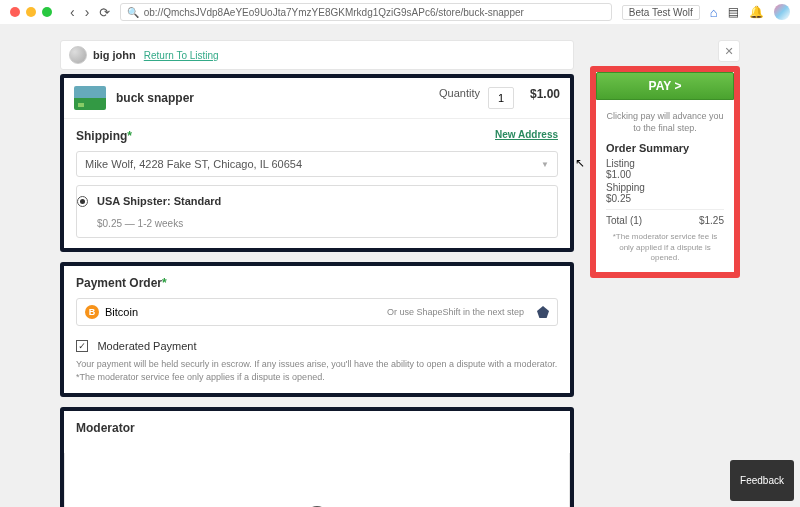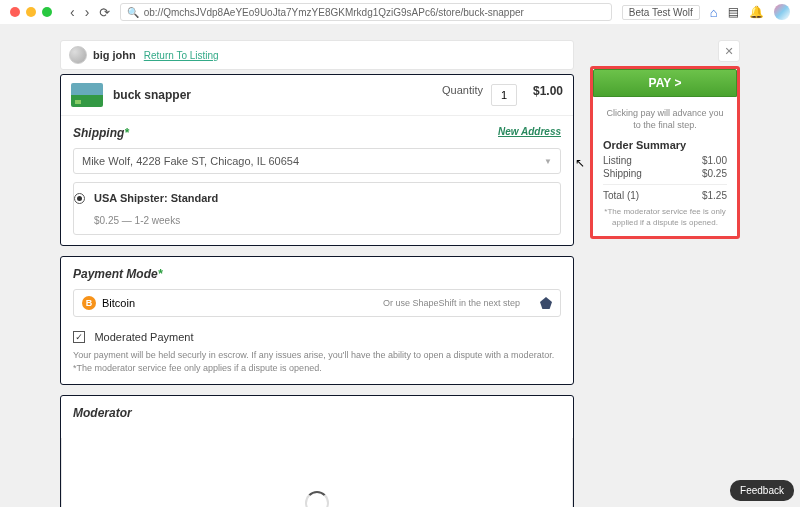--- a/index.html
+++ b/index.html
@@ -25,65 +25,65 @@
 .left-col { flex: 1; }
 .right-col { width: 150px; }
 
 .seller-bar { background: #fff; border: 1px solid #e5e5e5; border-radius: 3px; height: 30px; display: flex; align-items: center; padding: 0 8px; font-size: 11px; margin-bottom: 4px; }
 .seller-avatar { width: 18px; height: 18px; border-radius: 50%; background: radial-gradient(circle at 30% 30%, #ddd, #aaa); margin-right: 6px; border: 1px solid #ccc; }
 .seller-name { font-weight: 600; color: #333; margin-right: 8px; }
 .return-link { color: #3a8; text-decoration: underline; font-size: 10px; }
 .close-btn { margin-left: auto; width: 22px; height: 22px; border: 1px solid #e5e5e5; border-radius: 3px; display: flex; align-items: center; justify-content: center; color: #888; font-size: 11px; }
 .close-standalone { float: right; background: #fff; }
 
-.card { background: #fff; border: 1px solid #0f172a; border-radius: 3px; margin-bottom: 10px; }
+.card { background: #fff; border: 4px solid #0f172a; border-radius: 3px; margin-bottom: 10px; }
 
 .item-row { display: flex; align-items: center; padding: 8px 10px; }
 .thumb { width: 32px; height: 24px; background: linear-gradient(to bottom, #6ab 50%, #394 50%); border-radius: 2px; margin-right: 10px; position: relative; }
 .thumb::after { content: ""; position: absolute; bottom: 3px; left: 4px; width: 6px; height: 4px; background: #8c6; }
 .item-title { font-size: 12px; font-weight: 600; color: #333; }
 .qty-group { margin-left: auto; display: flex; align-items: flex-start; gap: 8px; font-size: 11px; color: #555; }
 .qty-input { width: 26px; height: 22px; border: 1px solid #ddd; border-radius: 2px; text-align: center; font-size: 11px; }
 .item-price { font-size: 12px; font-weight: 600; color: #333; margin-left: 8px; }
 
 .section { padding: 10px 12px; }
-.section-title { font-size: 12px; font-weight: 600; color: #333; margin-bottom: 8px; font-style: italic; }
+.section-title { font-size: 12px; font-weight: 600; color: #333; margin-bottom: 8px; }
 .asterisk { color: #2a9d3f; }
 .new-addr { float: right; font-size: 10px; color: #2a8a5f; text-decoration: underline; }
 
 .select-box { border: 1px solid #ddd; border-radius: 3px; padding: 6px 8px; font-size: 11px; color: #555; display: flex; align-items: center; justify-content: space-between; margin-bottom: 8px; }
 .caret { color: #aaa; font-size: 8px; }
 
 .ship-option { border: 1px solid #ddd; border-radius: 3px; padding: 8px 0; font-size: 11px; }
 .ship-option .radio { display: inline-block; width: 11px; height: 11px; border: 1px solid #555; border-radius: 50%; margin-right: 6px; vertical-align: middle; position: relative; }
 .ship-option .radio::after { content: ""; position: absolute; top: 2px; left: 2px; width: 5px; height: 5px; background: #333; border-radius: 50%; }
 .ship-name { font-weight: 600; color: #333; vertical-align: middle; }
 .ship-detail { font-size: 10px; color: #888; margin-left: 20px; margin-top: 11px; }
 
 .pay-row { border: 1px solid #ddd; border-radius: 3px; padding: 6px 8px; display: flex; align-items: center; font-size: 11px; }
 .btc-icon { width: 14px; height: 14px; background: #f7931a; border-radius: 50%; color: #fff; font-size: 9px; font-weight: bold; display: inline-flex; align-items: center; justify-content: center; margin-right: 6px; }
-.shapeshift { margin-left: auto; font-size: 9px; color: #888; display: flex; align-items: center; gap: 20px; }
+.shapeshift { margin-left: auto; font-size: 9px; color: #888; display: flex; align-items: center; gap: 13px; }
 .fox { width: 12px; height: 12px; background: #3a4a6a; clip-path: polygon(50% 0, 100% 40%, 80% 100%, 20% 100%, 0 40%); }
 
 .checkbox { width: 12px; height: 12px; border: 1px solid #555; display: inline-flex; align-items: center; justify-content: center; font-size: 9px; color: #333; margin-right: 5px; vertical-align: middle; }
 .mod-label { font-size: 11px; font-weight: 500; color: #333; vertical-align: middle; }
 .mod-desc { font-size: 9px; color: #888; margin-top: 4px; line-height: 1.4; }
 
 .moderator-box { border: 1px solid #e5e5e5; border-top: none; height: 130px; display: flex; align-items: center; justify-content: center; }
 .spinner { width: 24px; height: 24px; border: 2px solid #ddd; border-top-color: #555; border-radius: 50%; }
 
 .pay-btn { background: linear-gradient(#6cc24a, #4aa32f); color: #fff; text-align: center; padding: 6px 0; font-size: 12px; font-weight: 600; border-radius: 3px; border: 1px solid #3d8f28; }
 .pay-note { font-size: 9px; color: #888; text-align: center; margin: 5px 0 8px; line-height: 1.3; }
-.summary { border: 3px solid #ef4444; background: #fff; border-radius: 3px; padding: 8px 10px; font-size: 10px; color: #555; }
+.summary { border: 6px solid #ef4444; background: #fff; border-radius: 3px; padding: 8px 10px; font-size: 10px; color: #555; }
 .summary-title { font-weight: 600; color: #333; margin-bottom: 4px; font-size: 11px; }
-.summary-row { display: flex; justify-content: space-between; margin-bottom: 2px; }
+.summary-row { display: flex; justify-content: space-between; margin-bottom: 2px; flex-direction: column; }
 .summary-total { display: flex; justify-content: space-between; border-top: 1px solid #eee; margin-top: 5px; padding-top: 5px; }
 .summary-note { font-size: 8px; color: #999; text-align: center; margin-top: 6px; line-height: 1.3; }
 
-.feedback { position: absolute; bottom: 6px; right: 6px; background: #333; color: #fff; font-size: 10px; padding: 5px 10px; border-radius: 10px; }
+.feedback { position: absolute; bottom: 6px; right: 6px; background: #333; color: #fff; font-size: 10px; padding: 15px 10px; border-radius: 3px; }
 
 .divider { border-top: 1px solid #eee; }
 
 .cursor { position: absolute; top: 156px; left: 575px; font-size: 12px; color: #000; pointer-events: none; }
 </style>
 </head>
 <body>
 
 <div class="titlebar">
   <div class="traffic-lights">
@@ -144,21 +144,21 @@
           <span class="radio"></span>
           <span class="ship-name">USA Shipster: Standard</span>
           <div class="ship-detail">$0.25 — 1-2 weeks</div>
         </div>
       </div>
     </div>
 
     <div class="card">
       <div class="section">
         <div class="section-title">
-          <span>Payment Mode</span><span class="asterisk">*</span>
+          <span>Payment Order</span><span class="asterisk">*</span>
         </div>
         <div class="pay-row">
           <span class="btc-icon">B</span>
           <span>Bitcoin</span>
           <div class="shapeshift">
             <span>Or use ShapeShift in the next step</span>
             <span class="fox"></span>
           </div>
         </div>
       </div>

